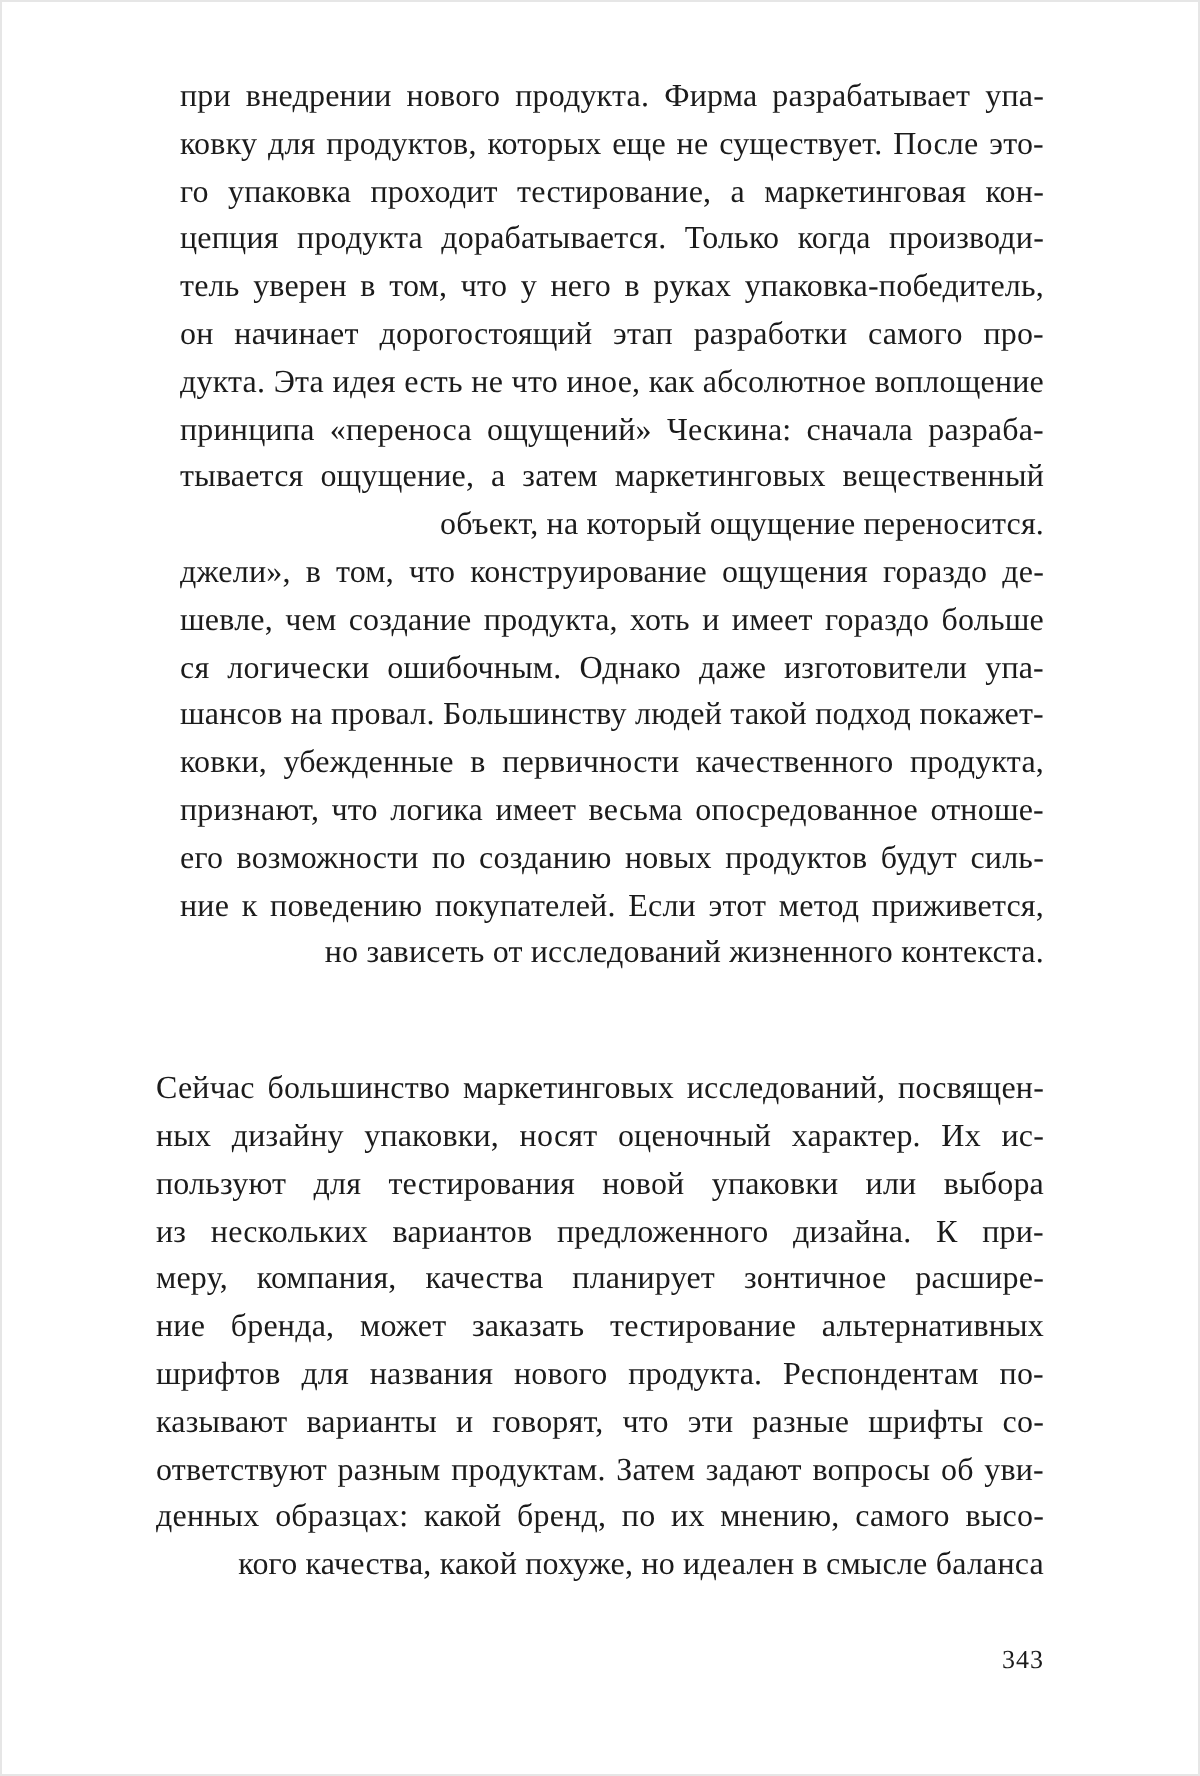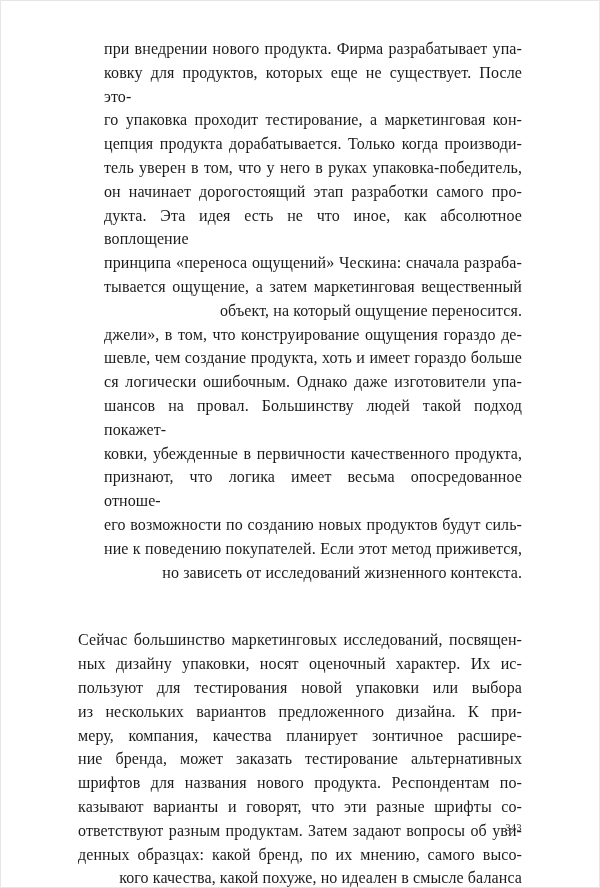--- a/index.html
+++ b/index.html
@@ -25,61 +25,60 @@
     right: 0;
   }
   .block {
     font-size: 16px;
     line-height: 23.8px;
     letter-spacing: 0.1px;
   }
   .block.normal {
     padding-left: 90px;
     padding-right: 78px;
-    margin-left: 14px;
   }
   .block.wide {
     padding-left: 78px;
     padding-right: 78px;
   }
   .line {
     text-align: right;
     white-space: normal;
   }
   .line.j {
     text-align: justify;
     text-align-last: justify;
   }
   .line.indent {
     text-indent: 22px;
   }
   .page-number {
     position: absolute;
     top: 822px;
     right: 78px;
-    font-size: 10px;
+    font-size: 13px;
     color: #1b1b1b;
     letter-spacing: 0.5px;
   }
 </style>
 </head>
 <body>
 
 <div class="page">
   <div class="text-area">
       <div class="block normal">
         <div class="line j">при внедрении нового продукта. Фирма разрабатывает упа-</div>
         <div class="line j">ковку для продуктов, которых еще не существует. После это-</div>
         <div class="line j">го упаковка проходит тестирование, а маркетинговая кон-</div>
         <div class="line j">цепция продукта дорабатывается. Только когда производи-</div>
         <div class="line j">тель уверен в том, что у него в руках упаковка-победитель,</div>
         <div class="line j">он начинает дорогостоящий этап разработки самого про-</div>
         <div class="line j">дукта. Эта идея есть не что иное, как абсолютное воплощение</div>
         <div class="line j">принципа «переноса ощущений» Ческина: сначала разраба-</div>
-        <div class="line j">тывается ощущение, а затем маркетинговая вещественный</div>
+        <div class="line j">тывается ощущение, а затем маркетинговых вещественный</div>
         <div class="line">объект, на который ощущение переносится.</div>
       </div>
       <div class="block normal">
         <div class="line j">джели», в том, что конструирование ощущения гораздо де-</div>
         <div class="line j">шевле, чем создание продукта, хоть и имеет гораздо больше</div>
         <div class="line j">ся логически ошибочным. Однако даже изготовители упа-</div>
         <div class="line j">шансов на провал. Большинству людей такой подход покажет-</div>
         <div class="line j">ковки, убежденные в первичности качественного продукта,</div>
         <div class="line j">признают, что логика имеет весьма опосредованное отноше-</div>
         <div class="line j">его возможности по созданию новых продуктов будут силь-</div>

